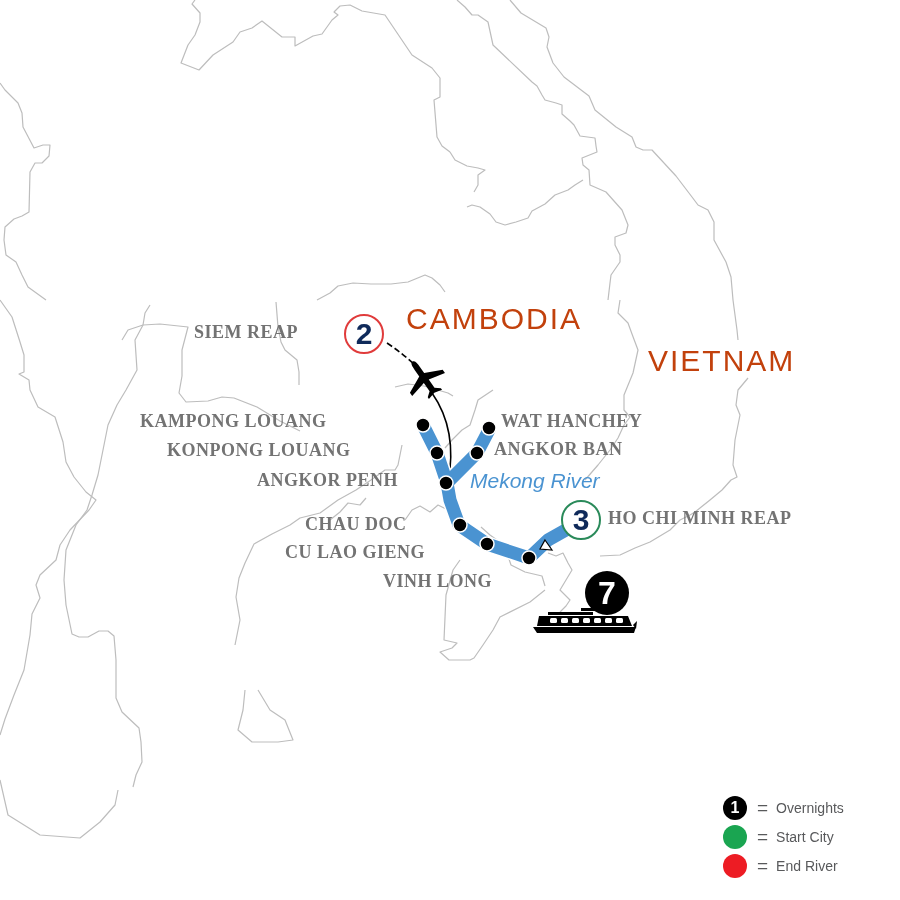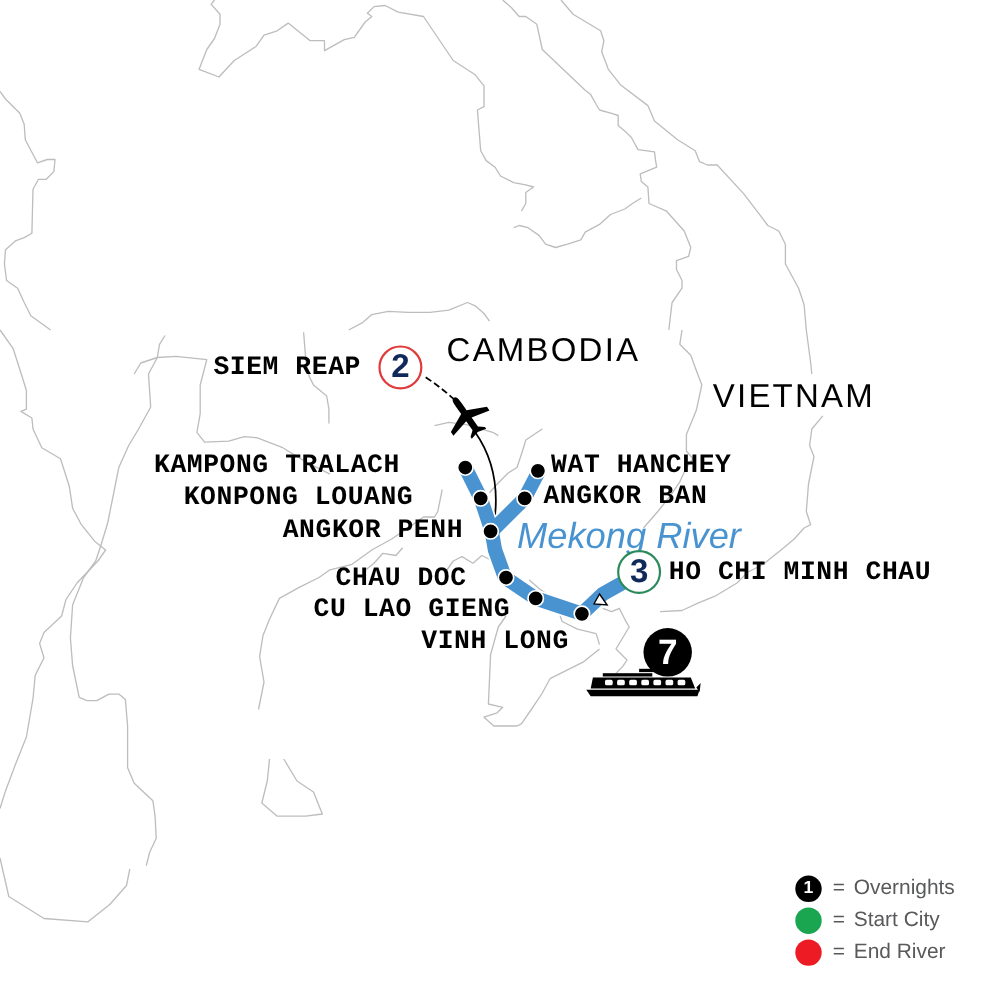--- a/index.html
+++ b/index.html
@@ -3,32 +3,32 @@
   <meta charset="utf-8">
   <style>
     html, body { margin: 0; padding: 0; background: #ffffff; }
     body { width: 900px; height: 900px; position: relative; overflow: hidden; font-family: "Liberation Sans", sans-serif; }
     #map { position: absolute; left: 0; top: 0; width: 900px; height: 900px; }
     .border { fill: none; stroke: #bdbdbd; stroke-width: 1.2; stroke-linejoin: round; }
     .route { fill: none; stroke: #4a93d1; stroke-width: 13; stroke-linecap: round; stroke-linejoin: round; }
     .route-stroke { fill: none; stroke: #ffffff; stroke-width: 16; stroke-linecap: round; stroke-linejoin: round; }
     .stop { fill: #000; stroke: #fff; stroke-width: 1.5; }
     .flight { fill: none; stroke: #000; stroke-width: 1.6; }
-    .lbl { position: absolute; font-family: Liberation Mono, monospace; font-weight: 700; font-size: 24px; color: #000000; white-space: nowrap; letter-spacing: 0.5px; line-height: 1; }
-    .country { position: absolute; font-family: "Liberation Sans", sans-serif; font-size: 30px; color: #000000; letter-spacing: 2px; line-height: 1; white-space: nowrap; }
-    .river { position: absolute; font-family: "Liberation Sans", sans-serif; font-style: italic; font-size: 33px; color: #4a93d1; white-space: nowrap; line-height: 1; text-align: center; }
+    .lbl { position: absolute; font-family: Liberation Serif, serif; font-weight: 700; font-size: 18px; color: #737373; white-space: nowrap; letter-spacing: 0.5px; line-height: 1; }
+    .country { position: absolute; font-family: "Liberation Sans", sans-serif; font-size: 30px; color: #c2410c; letter-spacing: 2px; line-height: 1; white-space: nowrap; }
+    .river { position: absolute; font-family: "Liberation Sans", sans-serif; font-style: italic; font-size: 21px; color: #4a93d1; white-space: nowrap; line-height: 1; text-align: center; }
     .badge { position: absolute; width: 40px; height: 40px; border-radius: 50%; background: #fff; box-sizing: border-box; display: flex; align-items: center; justify-content: center; font-weight: 700; font-size: 30px; color: #0f2a5a; font-family: "Liberation Sans", sans-serif; }
     .badge.end { border: 2.5px solid #e03b3b; }
     .badge.start { border: 2.5px solid #2a8a5a; }
     .ship-badge { position: absolute; width: 44px; height: 44px; border-radius: 50%; background: #000; color: #fff; display: flex; align-items: center; justify-content: center; font-weight: 700; font-size: 32px; font-family: "Liberation Sans", sans-serif; }
     .legend { position: absolute; left: 723px; top: 793px; }
     .legend-row { display: flex; align-items: center; height: 29px; }
     .legend-dot { width: 24px; height: 24px; border-radius: 50%; display: flex; align-items: center; justify-content: center; color: #fff; font-weight: 700; font-size: 16px; font-family: "Liberation Sans", sans-serif; }
     .legend-eq { color: #58595b; font-size: 19px; margin: 0 8px 0 10px; font-family: "Liberation Sans", sans-serif; }
-    .legend-text { color: #58595b; font-size: 19px; font-family: "Liberation Sans", sans-serif; }
+    .legend-text { color: #58595b; font-size: 14px; font-family: "Liberation Sans", sans-serif; }
   </style>
 </head>
 <body>
 
 <svg id="map" viewBox="0 0 900 900" xmlns="http://www.w3.org/2000/svg">
 
   <g>
     <path class="border" d="M195,0 L192,4 L200,13 L200,22 L195,35 L188,45 L181,63 L199,70 L213,55 L233,42 L240,32 L252,28 L262,21 L282,37 L295,37 L295,46 L313,36 L322,34 L332,20 L338,15 L334,12 L340,6 L350,5 L362,11 L385,15 L412,55 L432,68 L440,78 L440,97 L434,100 L437,137 L442,146 L450,152"></path>
     <path class="border" d="M0,83 L5,90 L18,103 L22,113 L23,127 L34,148 L43,145 L50,145 L49,156 L42,163 L35,163 L30,172 L29,212 L22,216 L14,219 L5,227 L4,240 L6,255 L16,262 L22,275 L28,287 L46,300"></path>
     <path class="border" d="M457,0 L465,7 L472,15 L478,15 L488,22 L493,45 L532,82 L537,86 L542,95 L545,100 L556,103 L562,105 L562,114 L570,121 L574,125 L580,136 L595,138 L596,146 L597,152 L582,158 L583,165 L589,170 L590,185 L606,192 L622,210 L628,225 L626,233 L615,237 L615,245 L620,255 L620,262 L611,275 L610,283 L608,300"></path>
@@ -103,33 +103,33 @@
 <div class="country" style="left:406px; top:304px;">CAMBODIA</div>
 <div class="country" style="left:648px; top:346px;">VIETNAM</div>
 
 <div class="river" style="left:470px; top:470px;">Mekong River</div>
 
 <div class="lbl" style="left:194px; top:323px;">SIEM REAP</div>
 <div class="badge end" style="left:344px; top:314px;">
   <span>2</span>
 </div>
 
-<div class="lbl" style="left:140px; top:412px;">KAMPONG TRALACH</div>
+<div class="lbl" style="left:140px; top:412px;">KAMPONG LOUANG</div>
 <div class="lbl" style="left:167px; top:441px;">KONPONG LOUANG</div>
 <div class="lbl" style="left:257px; top:471px;">ANGKOR PENH</div>
 <div class="lbl" style="left:501px; top:412px;">WAT HANCHEY</div>
 <div class="lbl" style="left:494px; top:440px;">ANGKOR BAN</div>
 <div class="lbl" style="left:305px; top:515px;">CHAU DOC</div>
 <div class="lbl" style="left:285px; top:543px;">CU LAO GIENG</div>
 <div class="lbl" style="left:383px; top:572px;">VINH LONG</div>
 
 <div class="badge start" style="left:561px; top:500px;">
   <span>3</span>
 </div>
-<div class="lbl" style="left:608px; top:509px;">HO CHI MINH CHAU</div>
+<div class="lbl" style="left:608px; top:509px;">HO CHI MINH REAP</div>
 
 <div class="ship-badge" style="left:585px; top:571px;">
   <span>7</span>
 </div>
 
 <div class="legend">
   <div class="legend-row">
     <div class="legend-dot" style="background:#000;">
       <span>1</span>
     </div>

